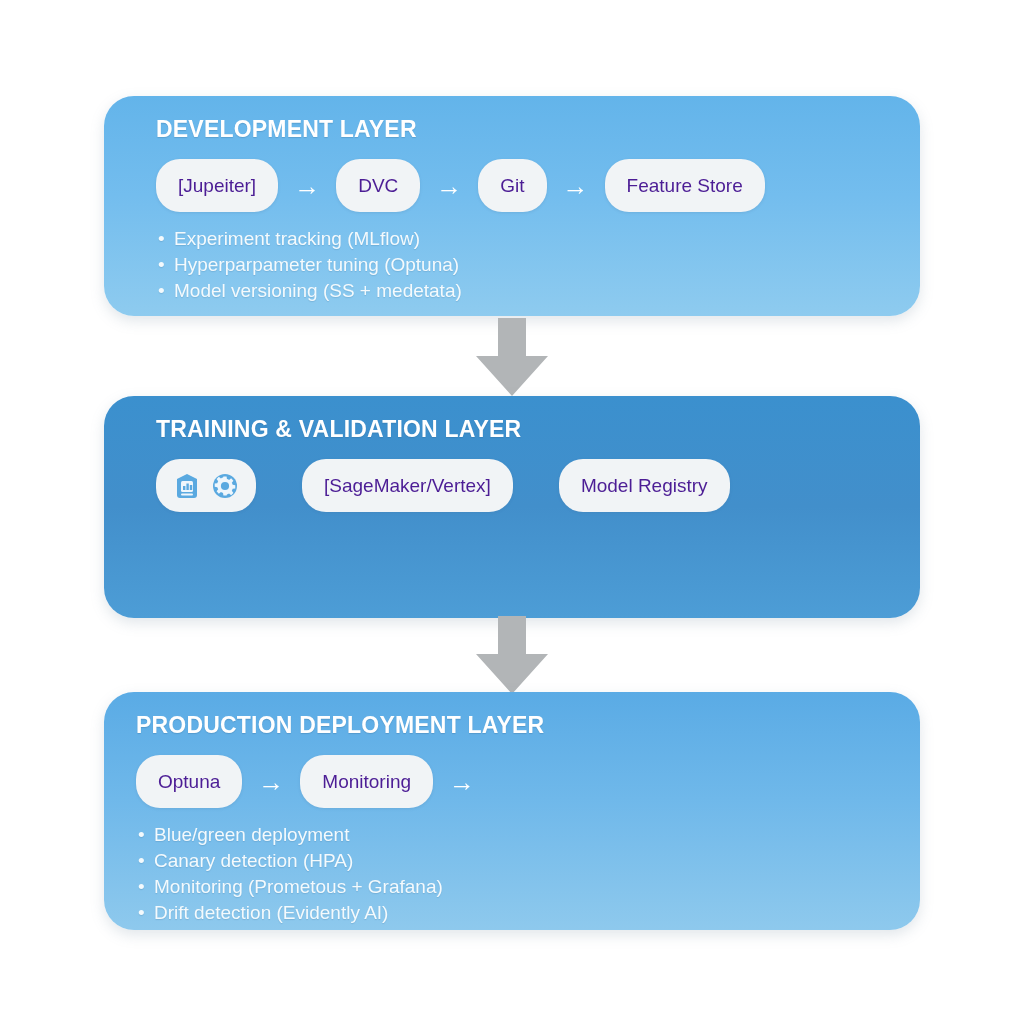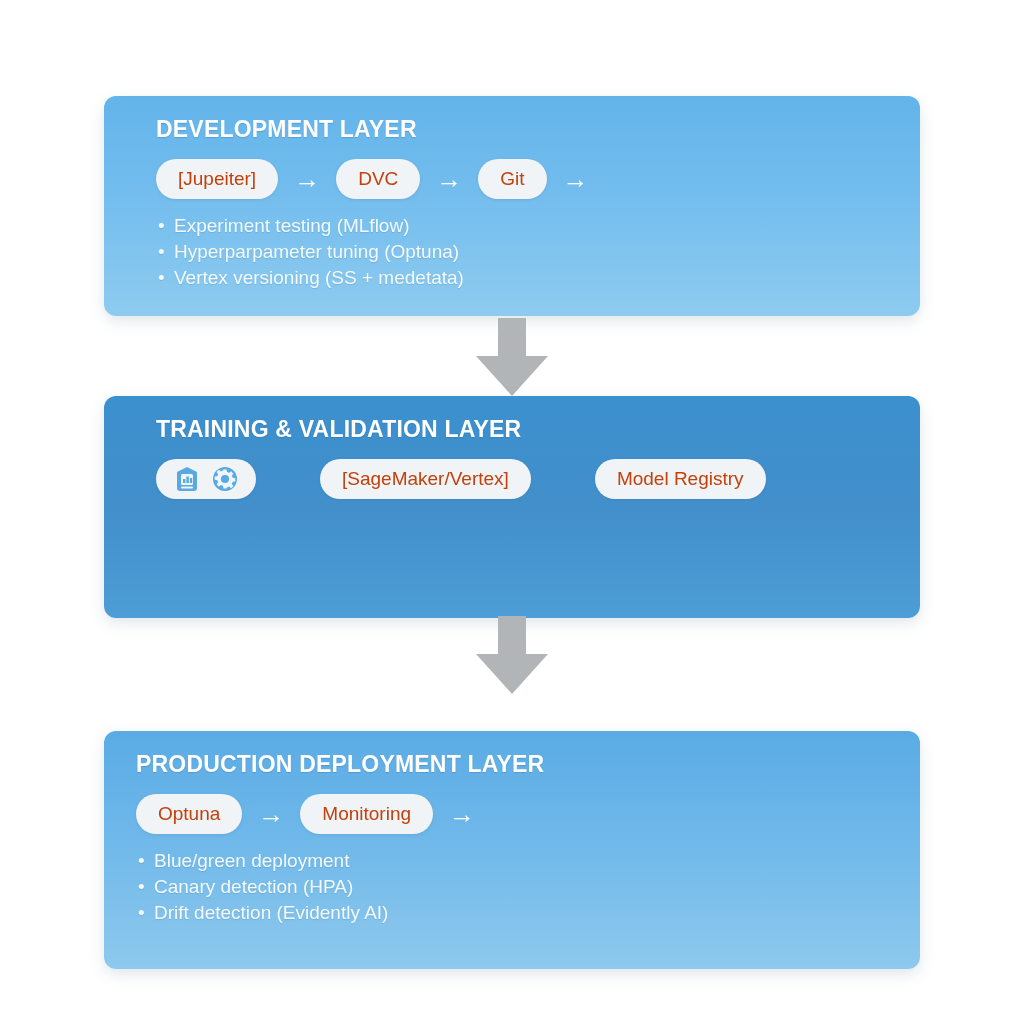--- a/index.html
+++ b/index.html
@@ -20,38 +20,38 @@
     width: 1024px;
     height: 1024px;
     background: #ffffff;
   }
 
   
   .layer {
     position: absolute;
     left: 104px;
     width: 816px;
-    border-radius: 12px;
+    border-radius: 30px;
     box-sizing: border-box;
     padding: 20px 52px 22px 52px;
     box-shadow: 0 5px 14px rgba(120, 140, 160, 0.22);
   }
 
   #layer-dev {
     top: 96px;
     height: 220px;
     background: linear-gradient(180deg, #63b4ea 0%, #73bdee 45%, #8ecbef 100%);
   }
   #layer-train {
     top: 396px;
     height: 222px;
     background: linear-gradient(180deg, #3b90ce 0%, #428fcb 50%, #4d9dd6 100%);
   }
   #layer-prod {
-    top: 731px;
+    top: 692px;
     height: 238px;
     background: linear-gradient(180deg, #5aabe5 0%, #6fb8ea 45%, #8ec9ed 100%);
     padding-left: 32px;
   }
 
   
   .layer-title {
     color: #ffffff;
     font-size: 23px;
     font-weight: bold;
@@ -62,32 +62,32 @@
   }
 
   
   .pill-row {
     display: flex;
     align-items: center;
     margin: 0 0 14px 0;
     gap: 0;
   }
   .pill-row.spaced {
-    gap: 64px;
+    gap: 46px;
   }
 
   .pill {
     background: #f1f4f6;
     border-radius: 24px;
-    height: 40px;
+    height: 53px;
     display: flex;
     align-items: center;
     justify-content: center;
     padding: 0 22px;
-    color: #c2410c;
+    color: #4c1d95;
     font-size: 19px;
     white-space: nowrap;
     box-shadow: 0 1px 3px rgba(60, 100, 140, 0.16);
   }
 
   .arrow-h {
     color: #ffffff;
     font-size: 26px;
     line-height: 1;
     padding: 0 16px;
@@ -145,26 +145,27 @@
   <section class="layer" id="layer-dev">
     <h2 class="layer-title">DEVELOPMENT LAYER</h2>
 
     <div class="pill-row">
       <div class="pill">[Jupeiter]</div>
       <span class="arrow-h">→</span>
       <div class="pill">DVC</div>
       <span class="arrow-h">→</span>
       <div class="pill">Git</div>
       <span class="arrow-h">→</span>
+      <div class="pill">Feature Store</div>
     </div>
 
     <ul class="bullets">
-      <li>Experiment testing (MLflow)</li>
+      <li>Experiment tracking (MLflow)</li>
       <li>Hyperparpameter tuning (Optuna)</li>
-      <li>Vertex versioning (SS + medetata)</li>
+      <li>Model versioning (SS + medetata)</li>
     </ul>
   </section>
 
   <svg class="arrow-v" id="arrow-1" viewBox="0 0 88 78">
     <polygon points="30,0 58,0 58,38 80,38 44,78 8,38 30,38" fill="#b2b5b7"></polygon>
   </svg>
 
   <section class="layer" id="layer-train">
     <h2 class="layer-title">TRAINING &amp; VALIDATION LAYER</h2>
 
@@ -200,17 +201,18 @@
     <div class="pill-row">
       <div class="pill">Optuna</div>
       <span class="arrow-h">→</span>
       <div class="pill">Monitoring</div>
       <span class="arrow-h">→</span>
     </div>
 
     <ul class="bullets">
       <li>Blue/green deployment</li>
       <li>Canary detection (HPA)</li>
+      <li>Monitoring (Prometous + Grafana)</li>
       <li>Drift detection (Evidently AI)</li>
     </ul>
   </section>
 
 </div>
 
 </body></html>

